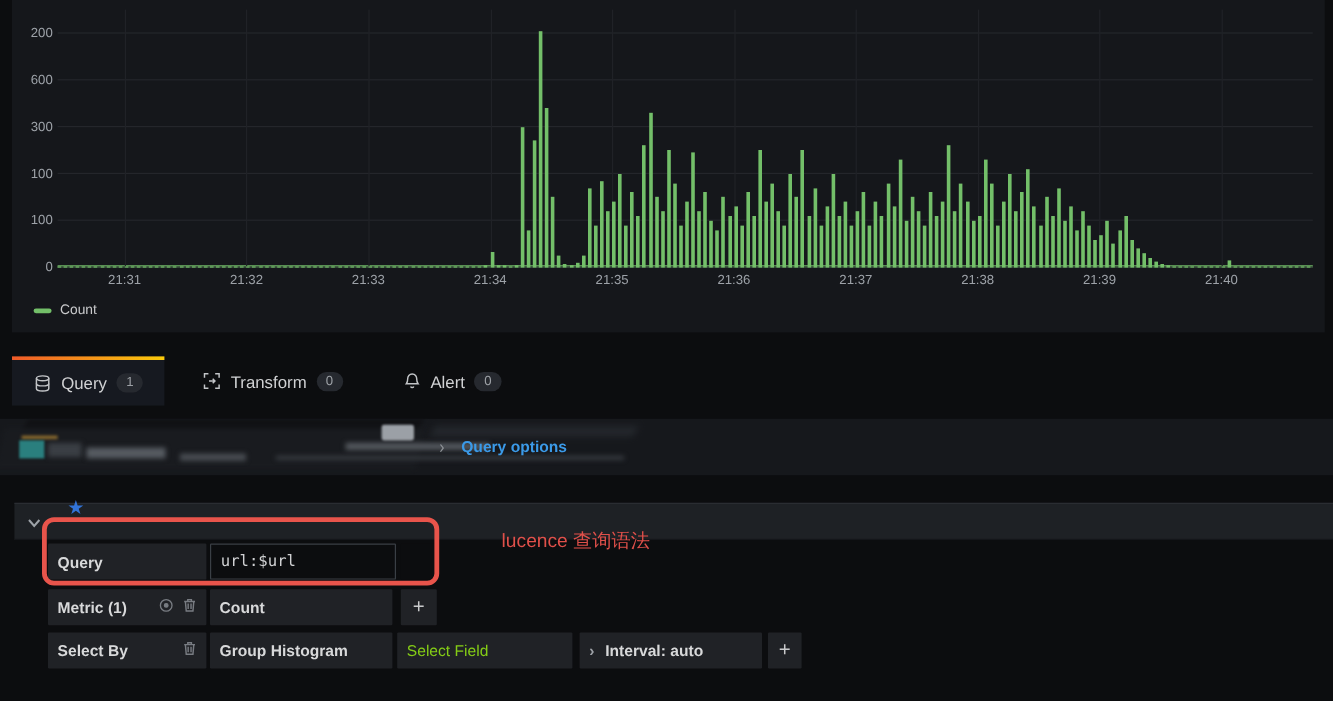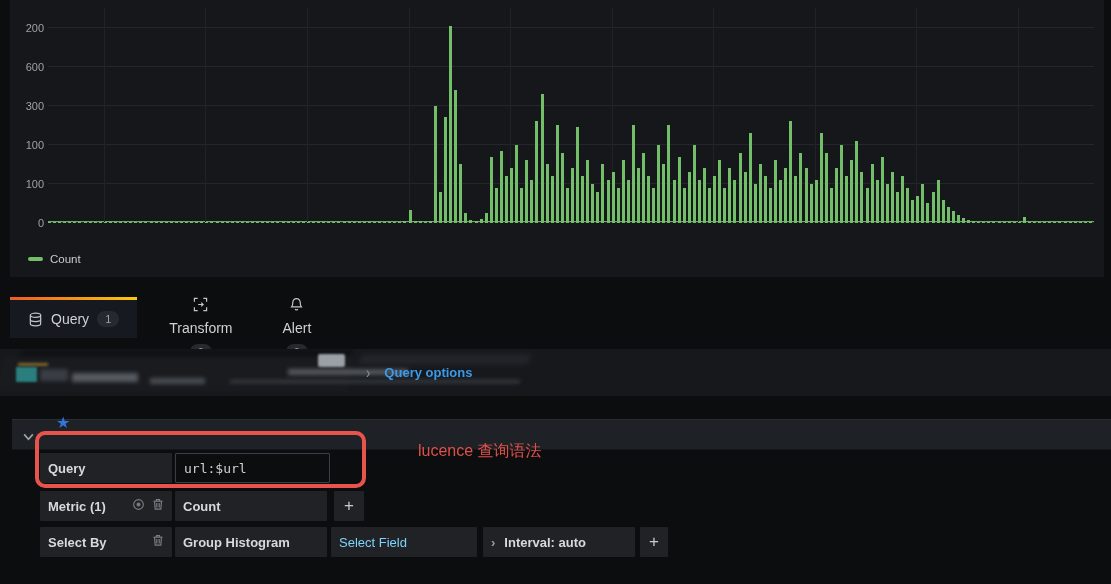--- a/index.html
+++ b/index.html
@@ -25,21 +25,21 @@
   .legend-swatch { width:15px; height:4px; border-radius:2px; background:#73bf69; }
   .legend-label { font-size:11.5px; color:#c9cacc; }
   
   .tab-bar { position:absolute; left:10px; top:297px; height:41px; display:flex; align-items:stretch; }
   .tab { position:relative; display:flex; align-items:center; gap:8px; padding:0 18px; cursor:pointer; }
   .tab .tab-label { font-size:14px; color:#d0d1d3; }
   .tab.active { background:#161920; border-top:3px solid transparent; }
   .tab.active::before { content:""; position:absolute; top:-3px; left:0; right:0; height:3px;
       background:linear-gradient(90deg,#f05a28,#fbca0a); }
   .tab.active { margin-top:0; }
-  .tab:not(.active){ margin-left:14px;flex-direction:column; }
+  .tab:not(.active){ margin-left:14px; }
   .badge { background:#26292f; color:#9da1a6; font-size:11px; border-radius:10px; padding:2px 8px; }
   .tab-icon { display:flex; align-items:center; }
   .tab-icon svg { stroke:#c2c4c7; fill:none; stroke-width:1.3; }
   
   .ds-strip { position:absolute; left:0; top:349px; width:1111px; height:47px; background:#16181c; }
   .redacted { position:absolute; left:0; top:0; width:560px; height:47px; overflow:hidden; }
   .smudge { position:absolute; filter:blur(2px); }
   .query-options { position:absolute; left:366px; top:0; height:47px; display:flex; align-items:center; gap:14px; cursor:pointer; }
   .qo-chevron { color:#8e9297; font-size:13px; transform:scaleY(1.2); }
   .qo-label { font-size:13px; font-weight:bold; color:#3b9ae8; }
@@ -47,21 +47,21 @@
   .row-header { position:absolute; left:12px; top:419px; width:1099px; height:31px; background:#1e2125;
       border-top:1px solid #2a2d32; border-bottom:1px solid #14161a; }
   .rh-chevron { position:absolute; left:10px; top:9px; }
   .star { position:absolute; left:44px; top:-7px; color:#3274d9; font-size:16px; z-index:1; }
   
   .box { position:absolute; height:30px; background:#202226; display:flex; align-items:center;
       padding:0 8px; font-size:13px; border-radius:1px; }
   .box.bold { font-weight:bold; }
   .box.dark { background:#0c0d0f; }
   .mono { font-family:"DejaVu Sans Mono", monospace; font-size:13px; color:#d0d1d3; }
-  .placeholder { color:#7dd3fc; }
+  .placeholder { color:#84cc16; }
   .plus-btn { justify-content:center; font-size:17px; color:#c9cacc; padding:0; cursor:pointer; }
   .row-icons { margin-left:auto; display:flex; align-items:center; gap:7px; }
   .row-icons svg { stroke:#787c82; fill:none; stroke-width:1.2; }
   .interval-chevron { color:#9da1a6; font-size:13px; margin-right:9px; }
   
   .anno-box { position:absolute; left:35px; top:431px; width:331px; height:57px;
       border:4px solid #e8544b; border-radius:10px; z-index:5; pointer-events:none; }
   .anno-text { position:absolute; left:418px; top:441px; font-size:16px; color:#e0504a; z-index:5; }
 </style>
 </head>
@@ -294,20 +294,32 @@
       <div class="bar" style="left: 1000.3px; height: 1.5px; background: rgb(115, 191, 105);"></div>
       <div class="bar" style="left: 1005.38px; height: 1.5px; background: rgb(115, 191, 105);"></div>
       <div class="bar" style="left: 1010.46px; height: 1.5px; background: rgb(115, 191, 105);"></div>
       <div class="bar" style="left: 1015.53px; height: 1.5px; background: rgb(115, 191, 105);"></div>
       <div class="bar" style="left: 1020.61px; height: 1.5px; background: rgb(115, 191, 105);"></div>
       <div class="bar" style="left: 1025.69px; height: 1.5px; background: rgb(115, 191, 105);"></div>
       <div class="bar" style="left: 1030.77px; height: 1.5px; background: rgb(115, 191, 105);"></div>
       <div class="bar" style="left: 1035.84px; height: 1.5px; background: rgb(115, 191, 105);"></div>
       <div class="bar" style="left: 1040.92px; height: 1.5px; background: rgb(115, 191, 105);"></div>
     </div>
+  <div class="x-axis">
+      <span class="x-tick" style="left: 55.8544px;">21:31</span>
+      <span class="x-tick" style="left: 157.408px;">21:32</span>
+      <span class="x-tick" style="left: 258.961px;">21:33</span>
+      <span class="x-tick" style="left: 360.515px;">21:34</span>
+      <span class="x-tick" style="left: 462.068px;">21:35</span>
+      <span class="x-tick" style="left: 563.621px;">21:36</span>
+      <span class="x-tick" style="left: 665.175px;">21:37</span>
+      <span class="x-tick" style="left: 766.728px;">21:38</span>
+      <span class="x-tick" style="left: 868.282px;">21:39</span>
+      <span class="x-tick" style="left: 969.835px;">21:40</span>
+    </div>
   <div class="legend">
     <span class="legend-swatch"></span>
     <span class="legend-label">Count</span>
   </div>
 </div>
 
 <div class="tab-bar">
   <div class="tab active">
     <span class="tab-icon">
       <svg width="15" height="15" viewBox="0 0 16 16">

